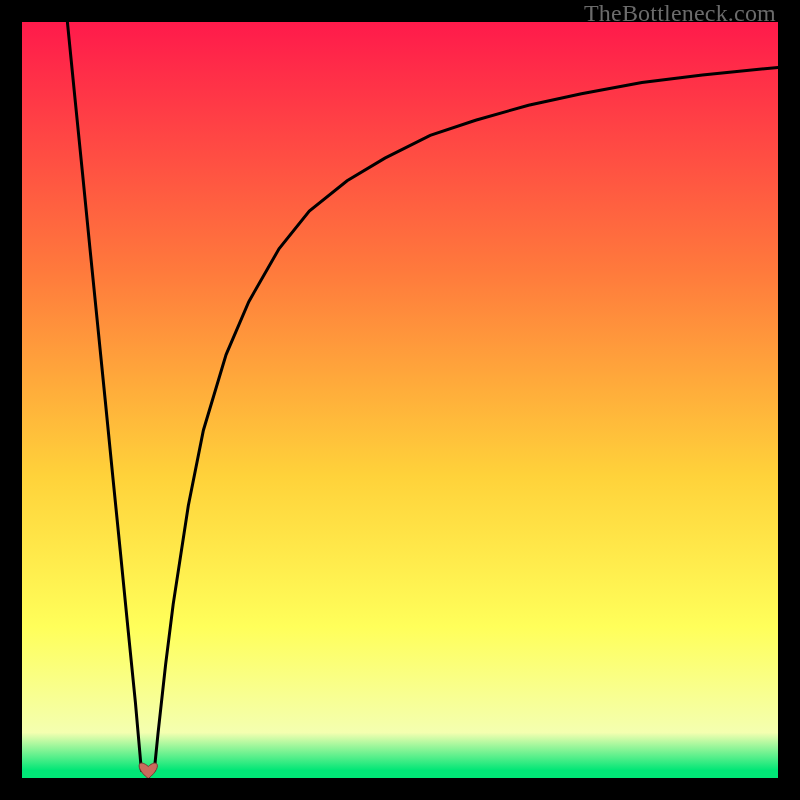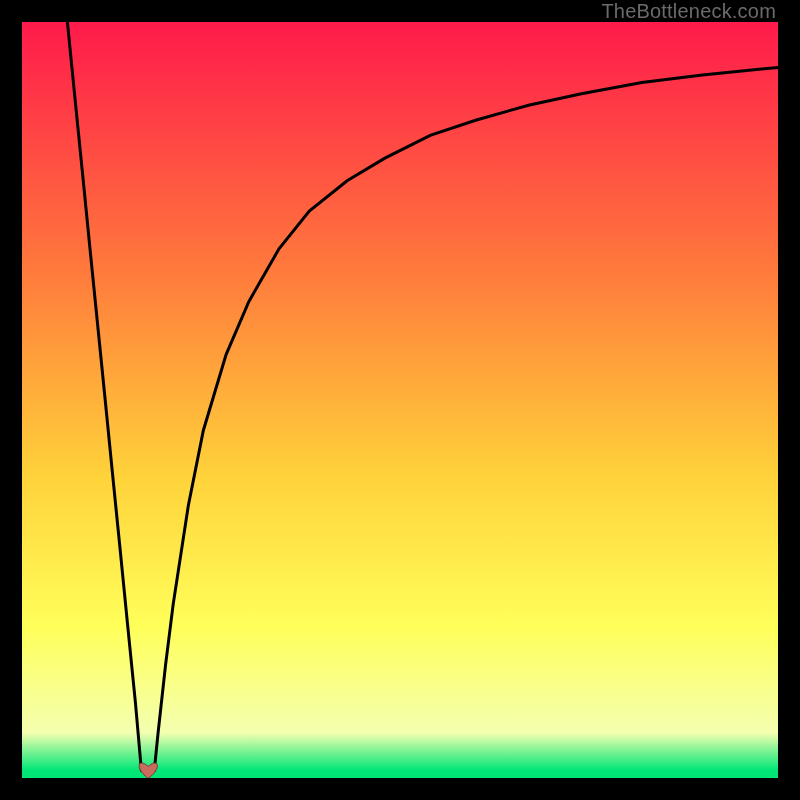--- a/index.html
+++ b/index.html
@@ -20,22 +20,22 @@
   }
   svg.bg {
     position: absolute;
     left: 0;
     top: 0;
   }
   .watermark {
     position: absolute;
     top: 0px;
     right: 24px;
-    font-family: Liberation Sans, sans-serif;
-    font-size: 20px;
+    font-family: Liberation Serif, serif;
+    font-size: 24px;
     font-weight: 500;
     color: #6b6b6b;
     letter-spacing: 0.2px;
   }
 </style>
 </head>
 <body>
 
 <div class="frame">
   <svg class="bg" width="756" height="756" viewBox="0 0 756 756">

